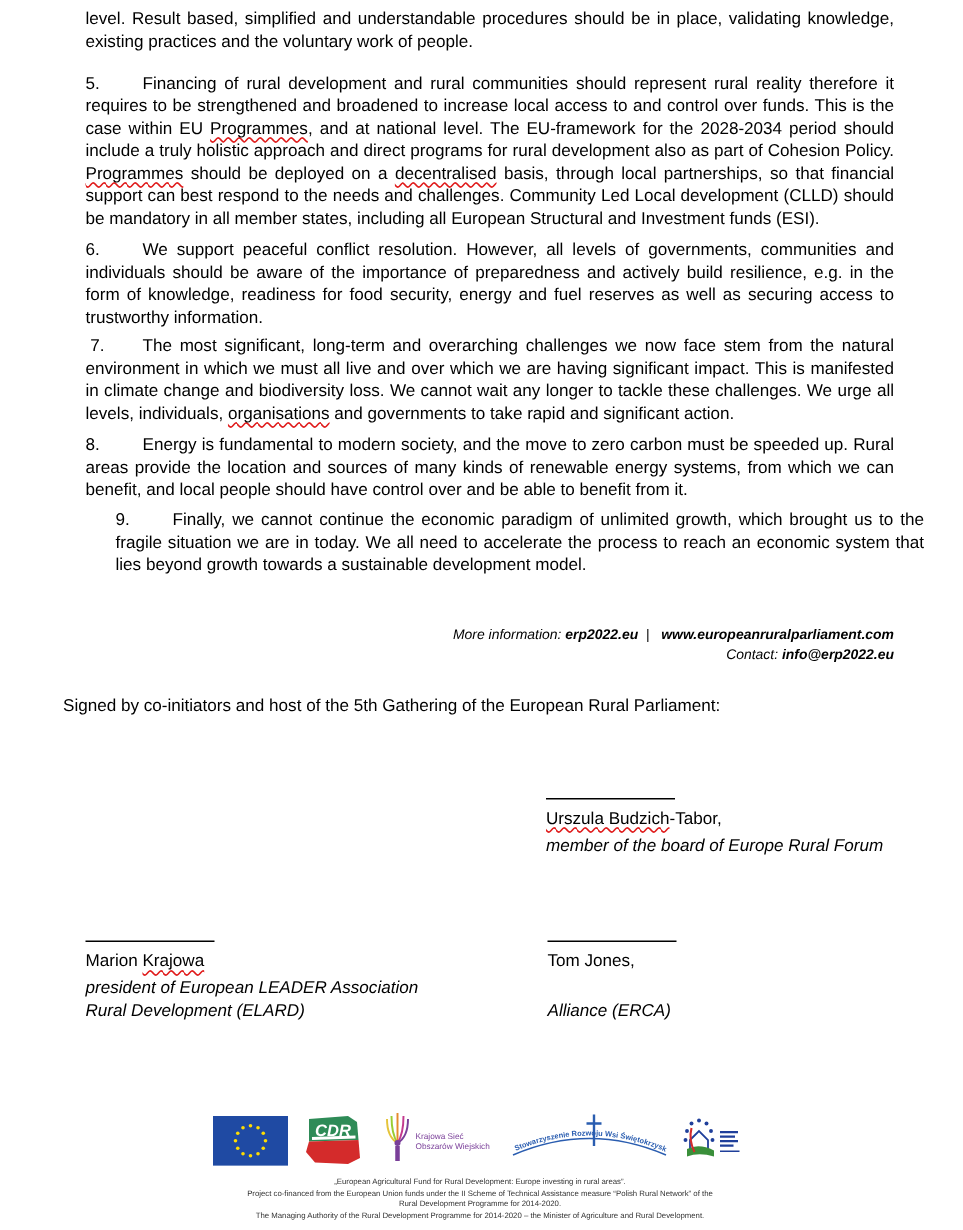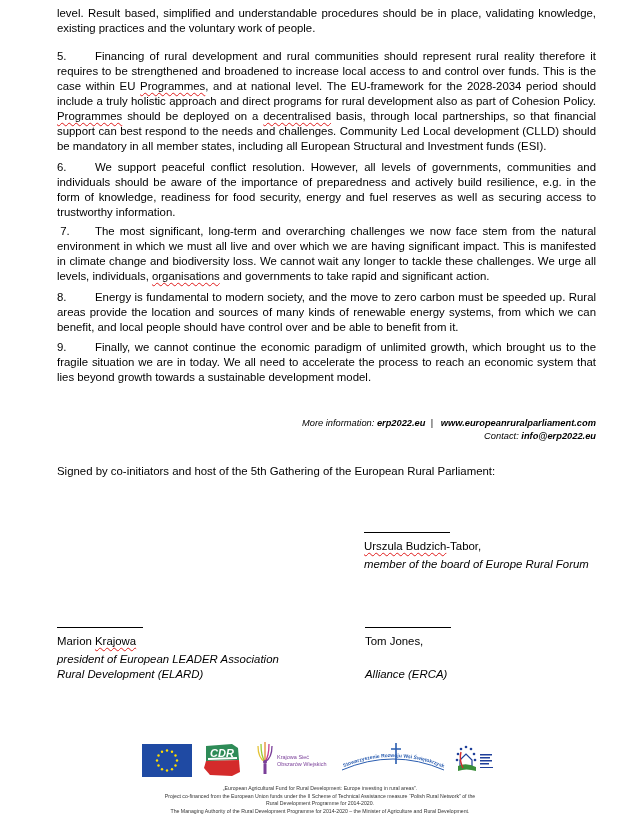--- a/index.html
+++ b/index.html
@@ -7,21 +7,21 @@
          font-family: "Liberation Sans", sans-serif; color: #000; }
   .page { position: absolute; left: 0; top: 0; width: 642px; height: 820px; }
   .para { position: absolute; left: 57px; width: 539px; font-size: 11.4px;
           line-height: 15px; text-align: justify; margin: 0; }
   .para .num { display: inline-block; width: 38px; }
   .sq { text-decoration: underline wavy #e01b1b; text-decoration-thickness: 1px;
         text-underline-offset: 2px; }
   .info { position: absolute; right: 46px; font-size: 9.3px; font-style: italic;
           text-align: center; line-height: 13px; }
   .info b { font-weight: bold; }
-  .signed { position: absolute; left: 57px; top: 465px; font-size: 11.4px; text-align: right; }
+  .signed { position: absolute; left: 42px; top: 465px; font-size: 11.4px; text-align: right; }
   .sig { position: absolute; font-size: 11.4px; line-height: 15px; }
   .sig .line { width: 86px; border-top: 1px solid #000; margin-bottom: 6px; }
   .sig .name { display: block; margin-bottom: 3px; }
   .sig .role { display: block; font-style: italic; }
   .logos { position: absolute; top: 740px; left: 140px; height: 40px; width: 370px; }
   .logo { position: absolute; }
   .eu { left: 2px; top: 4px; width: 50px; height: 33px; background: #1f4aa3; }
   .eu svg { display:block; }
   .fine { position: absolute; left: 130px; top: 785px; width: 380px; font-size: 5.2px;
           line-height: 7.6px; text-align: center; color: #333; }
@@ -44,21 +44,21 @@
   </p>
 
   <p class="para" style="top:224px;">
     <span class="num" style="white-space:pre;"> 7.</span><span>The most significant, long-term and overarching challenges we now face stem from the natural environment in which we must all live and over which we are having significant impact. This is manifested in climate change and biodiversity loss. We cannot wait any longer to tackle these challenges. We urge all levels, individuals, </span><span class="sq">organisations</span><span> and governments to take rapid and significant action.</span>
   </p>
 
   <p class="para" style="top:290px;">
     <span class="num">8.</span><span>Energy is fundamental to modern society, and the move to zero carbon must be speeded up. Rural areas provide the location and sources of many kinds of renewable energy systems, from which we can benefit, and local people should have control over and be able to benefit from it.</span>
   </p>
 
-  <p class="para" style="top:340px;">
+  <p class="para" style="top:340px;margin-left:20px;">
     <span class="num">9.</span><span>Finally, we cannot continue the economic paradigm of unlimited growth, which brought us to the fragile situation we are in today. We all need to accelerate the process to reach an economic system that lies beyond growth towards a sustainable development model.</span>
   </p>
 
   <div class="info" style="top:417px;">
     <span>More information: </span><b>erp2022.eu</b><span style="white-space:pre;font-style:normal;">  |   </span><b>www.europeanruralparliament.com</b>
   </div>
   <div class="info" style="top:430px;">
     <span>Contact: </span><b>info@erp2022.eu</b>
   </div>
 

